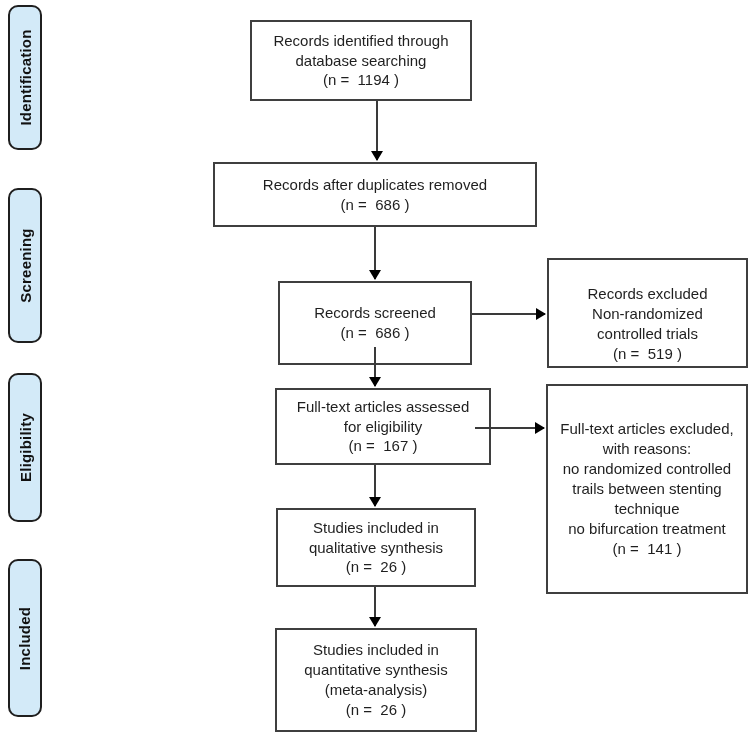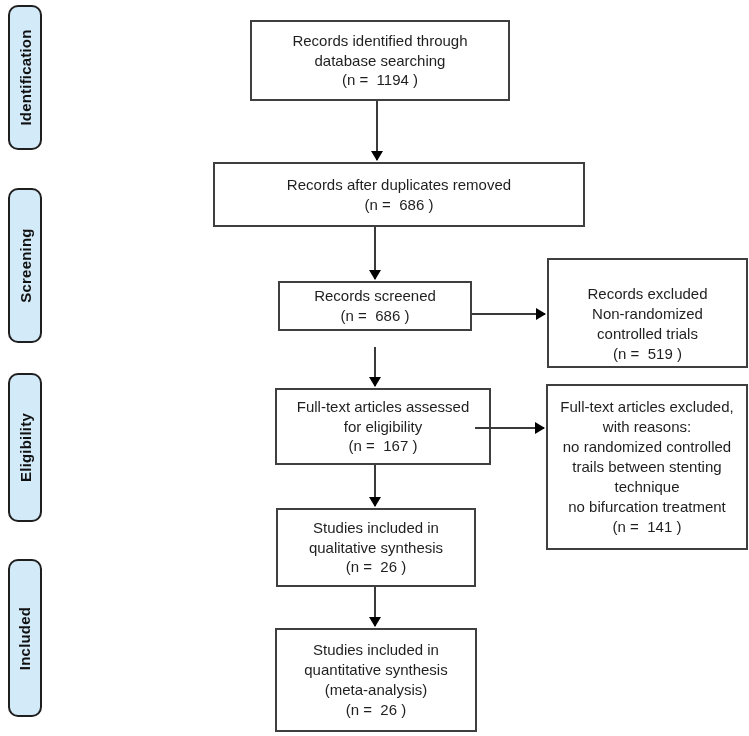--- a/index.html
+++ b/index.html
@@ -48,26 +48,26 @@
     display: flex;
     align-items: center;
     justify-content: center;
     text-align: center;
     font-size: 15px;
     line-height: 1.33;
     color: #1f1f1f;
   }
   .fbox .txt { white-space: pre-wrap; padding: 2px 6px; }
 
-  .box-identified        { left: 250px; top: 20px;  width: 260px; height: 81px;  }
-  .box-deduplicated      { left: 213px; top: 162px; width: 372px; height: 65px;  }
-  .box-screened          { left: 278px; top: 281px; width: 194px; height: 50px;  }
+  .box-identified        { left: 250px; top: 20px;  width: 222px; height: 81px;  }
+  .box-deduplicated      { left: 213px; top: 162px; width: 324px; height: 65px;  }
+  .box-screened          { left: 278px; top: 281px; width: 194px; height: 84px;  }
   .box-records-excluded  { left: 547px; top: 258px; width: 201px; height: 110px; align-items: flex-end; }
   .box-fulltext-assessed { left: 275px; top: 388px; width: 216px; height: 77px;  }
-  .box-fulltext-excluded { left: 546px; top: 384px; width: 202px; height: 166px; }
+  .box-fulltext-excluded { left: 546px; top: 384px; width: 202px; height: 210px; }
   .box-qualitative       { left: 276px; top: 508px; width: 200px; height: 79px;  }
   .box-quantitative      { left: 275px; top: 628px; width: 202px; height: 104px; }
 
   
   .arrow-v {
     position: absolute;
     width: 2px;
     background: #3a3a3a;
   }
   .arrow-v::after {

